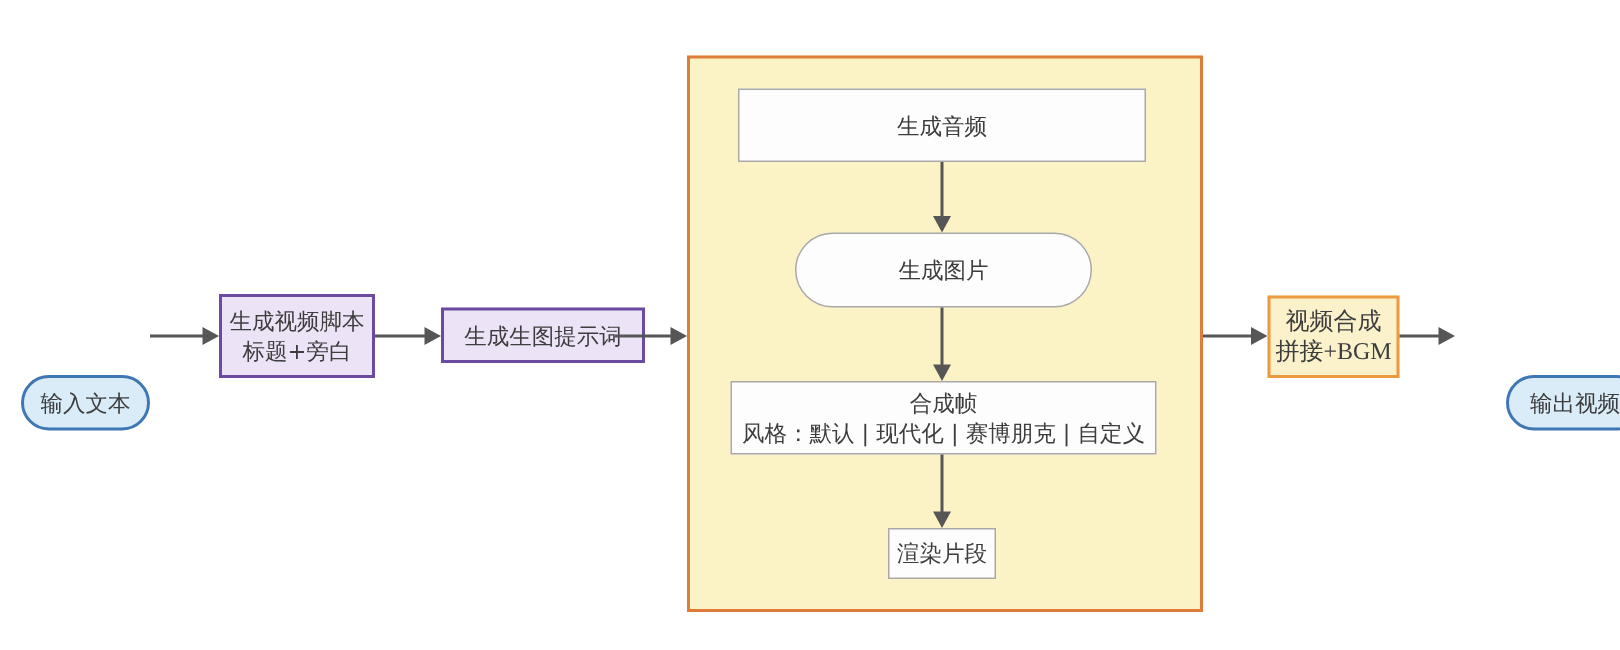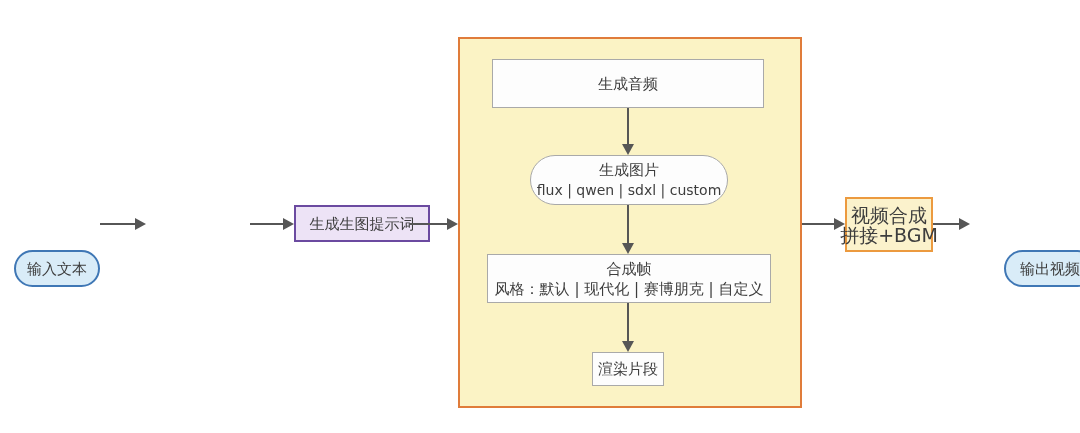--- a/index.html
+++ b/index.html
@@ -33,21 +33,22 @@
     position:absolute; box-sizing:border-box;
     background:var(--container-fill); border:2px solid var(--container-border);
   }
   .white{
     background:var(--white-fill); border:1px solid var(--white-border);
     font-size:15px;
   }
   .white .opts{ font-size:14px; }
   .orange{
     background:var(--orange-fill); border:2px solid var(--orange-border);
-    font-size:19px;
+    font-size:16px;
+    font-family:Liberation Serif, serif;
   }
   .harrow,.varrow{ position:absolute; }
   .harrow .shaft{ position:absolute; left:0; right:10px; top:5px; height:2px; background:var(--arrow); }
   .harrow .head{ position:absolute; right:0; top:0; width:0; height:0;
     border-left:11px solid var(--arrow); border-top:6px solid transparent; border-bottom:6px solid transparent; }
   .varrow .shaft{ position:absolute; top:0; bottom:10px; left:5px; width:2px; background:var(--arrow); }
   .varrow .head{ position:absolute; bottom:0; left:0; width:0; height:0;
     border-top:11px solid var(--arrow); border-left:6px solid transparent; border-right:6px solid transparent; }
 </style>
 </head>
@@ -57,20 +58,24 @@
 
   <div class="node stadium" style="left:14px;top:206px;width:86px;height:37px;">
     <span>输入文本</span>
   </div>
 
   <div class="harrow" style="left:100px;top:218px;width:46px;height:12px;">
     <div class="shaft"></div>
     <div class="head"></div>
   </div>
 
+  <div class="node purple" style="left:146px;top:196px;width:104px;height:56px;">
+    <span>生成视频脚本</span>
+    <span>标题+旁白</span>
+  </div>
 
   <div class="harrow" style="left:250px;top:218px;width:44px;height:12px;">
     <div class="shaft"></div>
     <div class="head"></div>
   </div>
 
   <div class="node purple" style="left:294px;top:205px;width:136px;height:37px;">
     <span>生成生图提示词</span>
   </div>
 
@@ -85,21 +90,20 @@
     <span>生成音频</span>
   </div>
 
   <div class="varrow" style="left:622px;top:108px;width:12px;height:47px;">
     <div class="shaft"></div>
     <div class="head"></div>
   </div>
 
   <div class="node white" style="left:530px;top:155px;width:198px;height:50px;border-radius:25px;">
     <span>生成图片</span>
-    <span class="opts">flux | qwen | sdxl | custom</span>
   </div>
 
   <div class="varrow" style="left:622px;top:205px;width:12px;height:49px;">
     <div class="shaft"></div>
     <div class="head"></div>
   </div>
 
   <div class="node white" style="left:487px;top:254px;width:284px;height:49px;">
     <span>合成帧</span>
     <span class="opts" style="font-size:15px;">风格：默认 | 现代化 | 赛博朋克 | 自定义</span>

